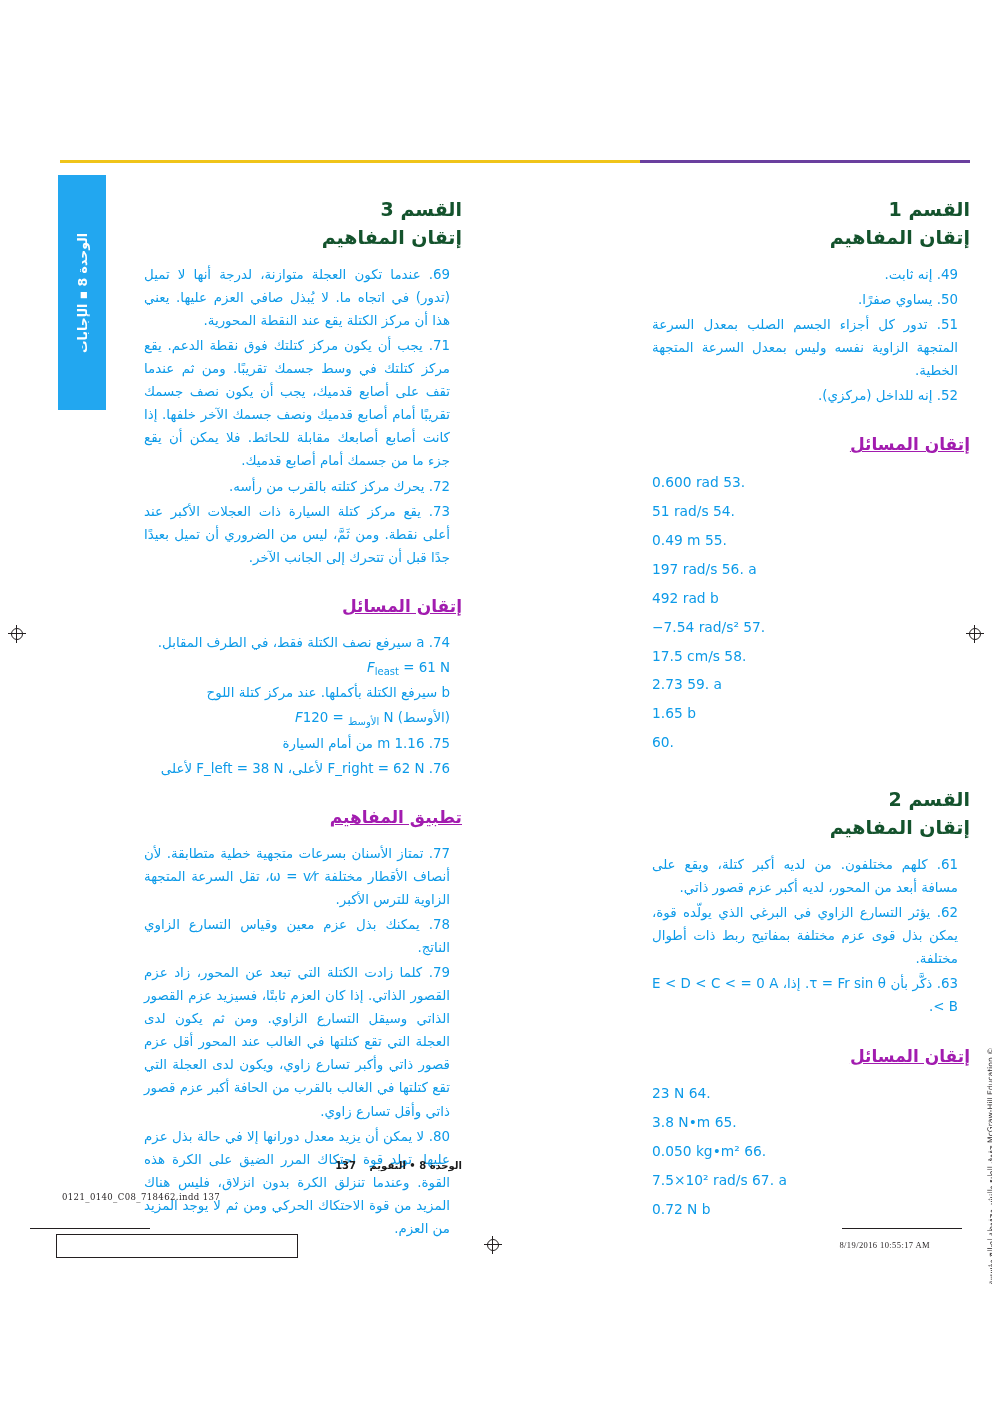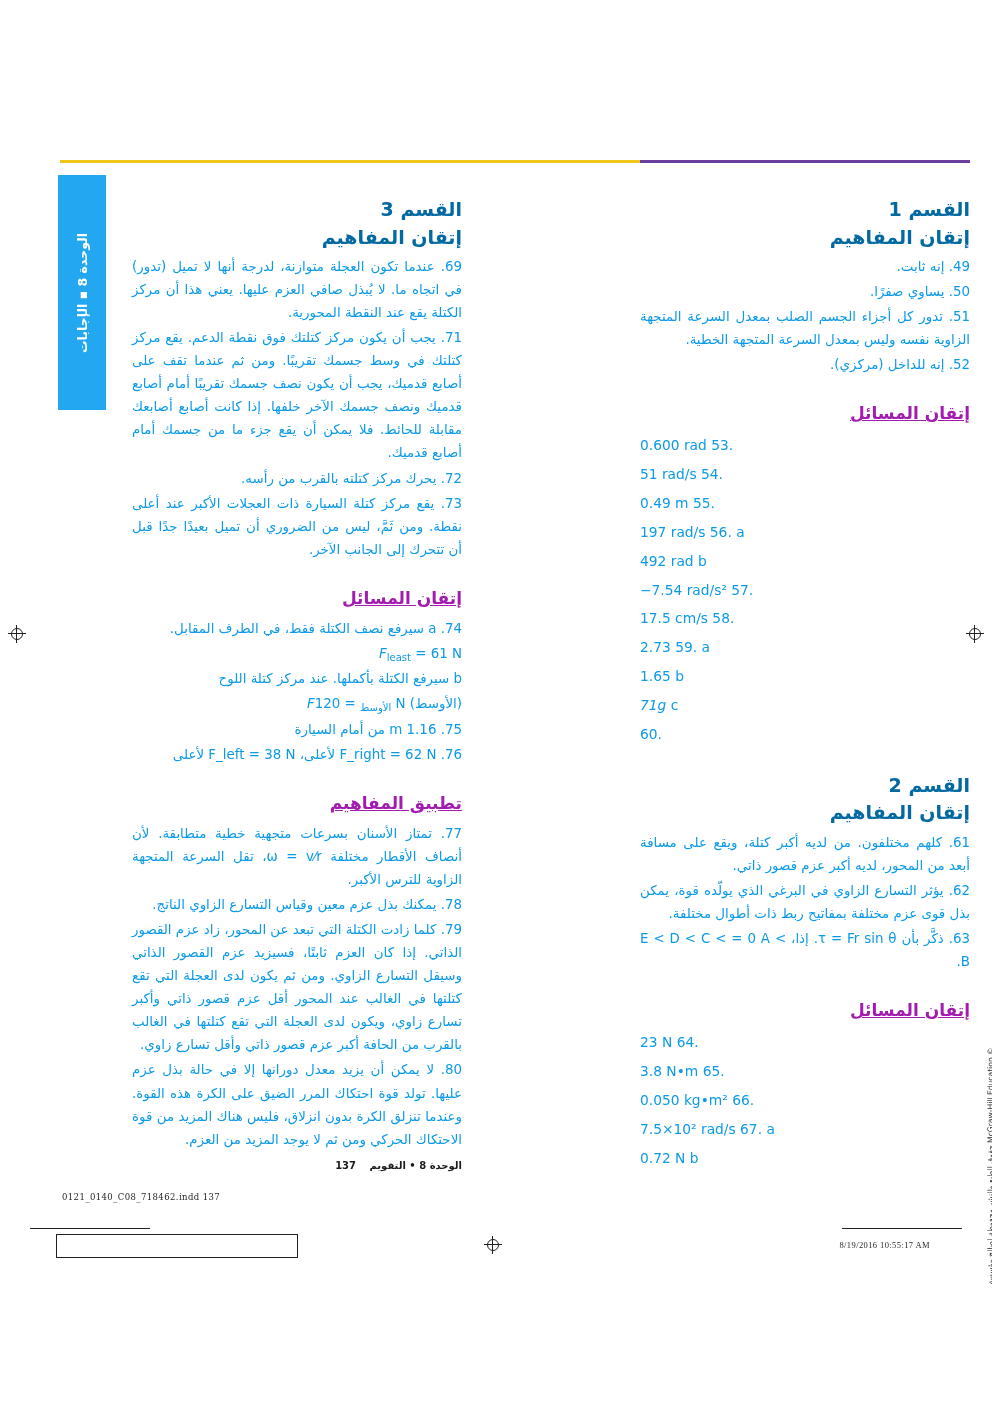--- a/index.html
+++ b/index.html
@@ -68,35 +68,35 @@
     direction: rtl;
     text-align: right;
   }
   .col-right { right: 22px; }
   .col-left  { right: 530px; }
 
   h2.section-title {
     margin: 0 0 4px 0;
     font-size: 19px;
     font-weight: bold;
-    color: #0369a1;
+    color: #14532d;
     line-height: 1.45;
   }
   h3.sub-title {
     margin: 26px 0 6px 0;
     font-size: 17px;
     font-weight: bold;
     color: #a21caf;
     line-height: 1.4;
     text-decoration: underline;
   }
 
   ol.answers {
     list-style: none;
-    margin: 0;
+    margin: 12px;
     padding: 0;
   }
   ol.answers li {
     font-size: 13.4px;
     line-height: 1.72;
     color: #0c9ae8;
     margin-bottom: 2px;
     text-align: justify;
     text-align-last: right;
   }
@@ -254,27 +254,25 @@
       <li><span>492 rad</span>
         <span class="num">b</span></li>
       <li><span>−7.54 rad/s²</span>
         <span class="num">57.</span></li>
       <li><span>17.5 cm/s</span>
         <span class="num">58.</span></li>
       <li><span>2.73</span>
         <span class="num">59. a</span></li>
       <li><span>1.65</span>
         <span class="num">b</span></li>
-      <li><span class="eqn">71g</span>
-        <span class="num">c</span></li>
       <li><span></span>
         <span class="num">60.</span></li>
     </ol>
 
-    <h2 class="section-title" style="margin-top:24px">
+    <h2 class="section-title" style="margin-top:30px">
       <span>القسم 2</span><br>
       <span>إتقان المفاهيم</span>
     </h2>
 
     <ol class="answers">
       <li><span class="num">61.</span>
         <span>كلهم مختلفون. من لديه أكبر كتلة، ويقع على مسافة أبعد من المحور، لديه أكبر عزم قصور ذاتي.</span></li>
       <li><span class="num">62.</span>
         <span>يؤثر التسارع الزاوي في البرغي الذي يولّده قوة، يمكن بذل قوى عزم مختلفة بمفاتيح ربط ذات أطوال مختلفة.</span></li>
       <li><span class="num">63.</span>

